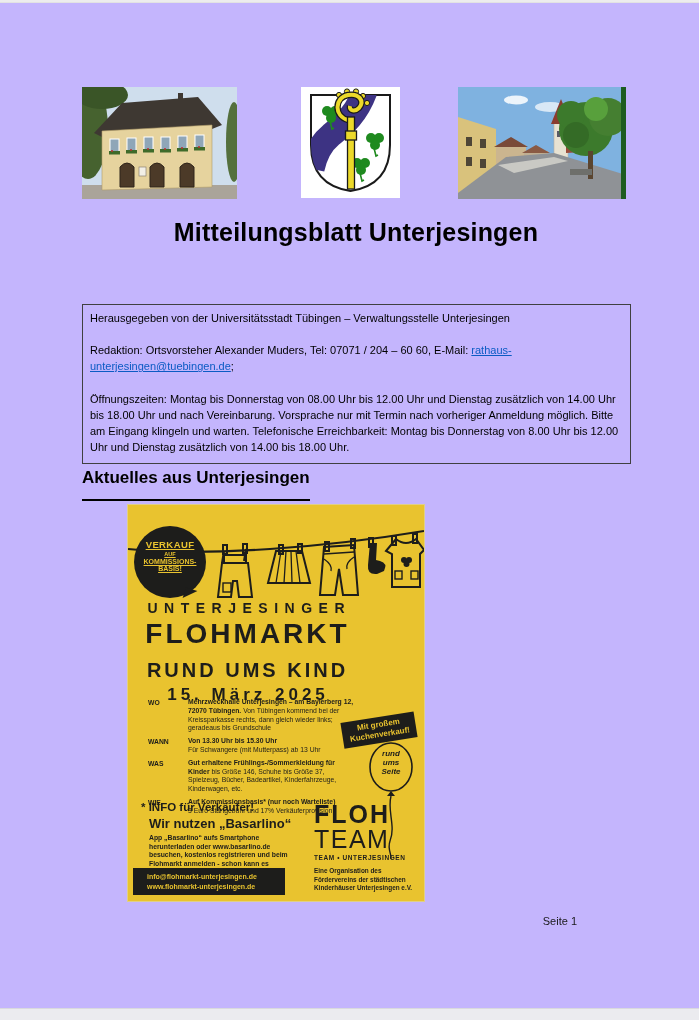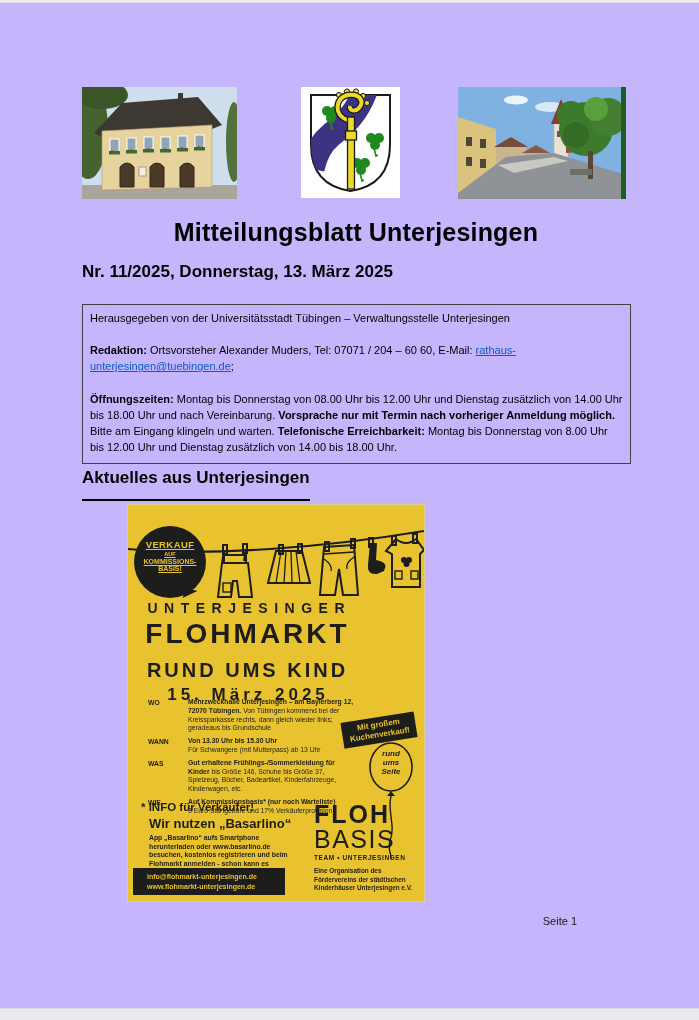--- a/index.html
+++ b/index.html
@@ -23,21 +23,21 @@
 
   .doc-title { position:absolute; top:218px; left:82px; width:548px;
     text-align:center; font-size:25px; font-weight:bold; letter-spacing:.2px; }
   .issue-line { position:absolute; top:262px; left:82px; font-size:17px; font-weight:bold; }
 
   .info-box { position:absolute; top:304px; left:82px; width:549px; height:160px;
     border:1px solid #404040; padding:5px 7px; font-size:11px; line-height:16.2px;
     overflow:hidden; }
   .ib-p { margin-bottom:16px; }
   .ib-p:last-child { margin-bottom:0; }
-  .info-box b { font-weight:bold; }
+  .info-box b { font-weight:normal; }
   .link { color:#0b5bc4; text-decoration:underline; cursor:pointer; }
 
   .section-heading { position:absolute; top:468px; left:82px; font-size:17px;
     font-weight:bold; }
   .section-heading span { display:inline-block; border-bottom:2px solid #000; padding-bottom:11px; }
 
   
   .flyer { position:absolute; top:505px; left:128px; width:296px; height:396px;
     background:#e9c32f; color:#1d1d1b; outline:1px solid #e0cf89; }
   .clothesline { position:absolute; top:0; left:0; }
@@ -205,21 +205,20 @@
         <circle cx="138" cy="22" r="12" fill="#58a03c"></circle>
         <circle cx="118" cy="48" r="13" fill="#346b26"></circle>
         <rect x="130" y="64" width="5" height="28" fill="#5a4530"></rect>
         <rect x="112" y="82" width="22" height="6" fill="#6e6f6b"></rect>
         <rect x="163" y="0" width="5" height="112" fill="#1e5c20"></rect>
       </svg>
     </div>
   </div>
 
   <h1 class="doc-title">Mitteilungsblatt Unterjesingen</h1>
-  <div class="issue-line">Nr. 11/2025, Donnerstag, 13. März 2025</div>
 
   <div class="info-box">
     <p class="ib-p">Herausgegeben von der Universitätsstadt Tübingen – Verwaltungsstelle Unterjesingen</p>
     <p class="ib-p"><b>Redaktion:</b><span> Ortsvorsteher Alexander Muders, Tel: 07071 / 204 – 60 60, E-Mail: </span><a class="link">rathaus-unterjesingen@tuebingen.de</a><span>;</span></p>
     <p class="ib-p"><b>Öffnungszeiten:</b><span> Montag bis Donnerstag von 08.00 Uhr bis 12.00 Uhr und Dienstag zusätzlich von 14.00 Uhr bis 18.00 Uhr und nach Vereinbarung. </span><b>Vorsprache nur mit Termin nach vorheriger Anmeldung möglich.</b><span> Bitte am Eingang klingeln und warten. </span><b>Telefonische Erreichbarkeit:</b><span> Montag bis Donnerstag von 8.00 Uhr bis 12.00 Uhr und Dienstag zusätzlich von 14.00 bis 18.00 Uhr.</span></p>
 
   </div>
 
   <h2 class="section-heading"><span>Aktuelles aus Unterjesingen</span></h2>
 
@@ -315,21 +314,21 @@
     <div class="seller-sub">Wir nutzen „Basarlino“</div>
     <div class="seller-text">App „Basarlino“ aufs Smartphone herunterladen oder www.basarlino.de besuchen, kostenlos registrieren und beim Flohmarkt anmelden - schon kann es losgehen!</div>
 
     <div class="contact-box">
       <div>info@flohmarkt-unterjesingen.de</div>
       <div>www.flohmarkt-unterjesingen.de</div>
     </div>
 
     <div class="logo-block">
       <div class="logo-floh">FLOH</div>
-      <div class="logo-markt">BASIS</div>
+      <div class="logo-markt">TEAM</div>
       <div class="logo-sub">TEAM • UNTERJESINGEN</div>
     </div>
     <div class="org-text">Eine Organisation des Fördervereins der städtischen Kinderhäuser Unterjesingen e.V.</div>
   </div>
 
   <div class="footer">Seite 1</div>
   <div class="strip-bottom"></div>
 </div>
 
 </body></html>

